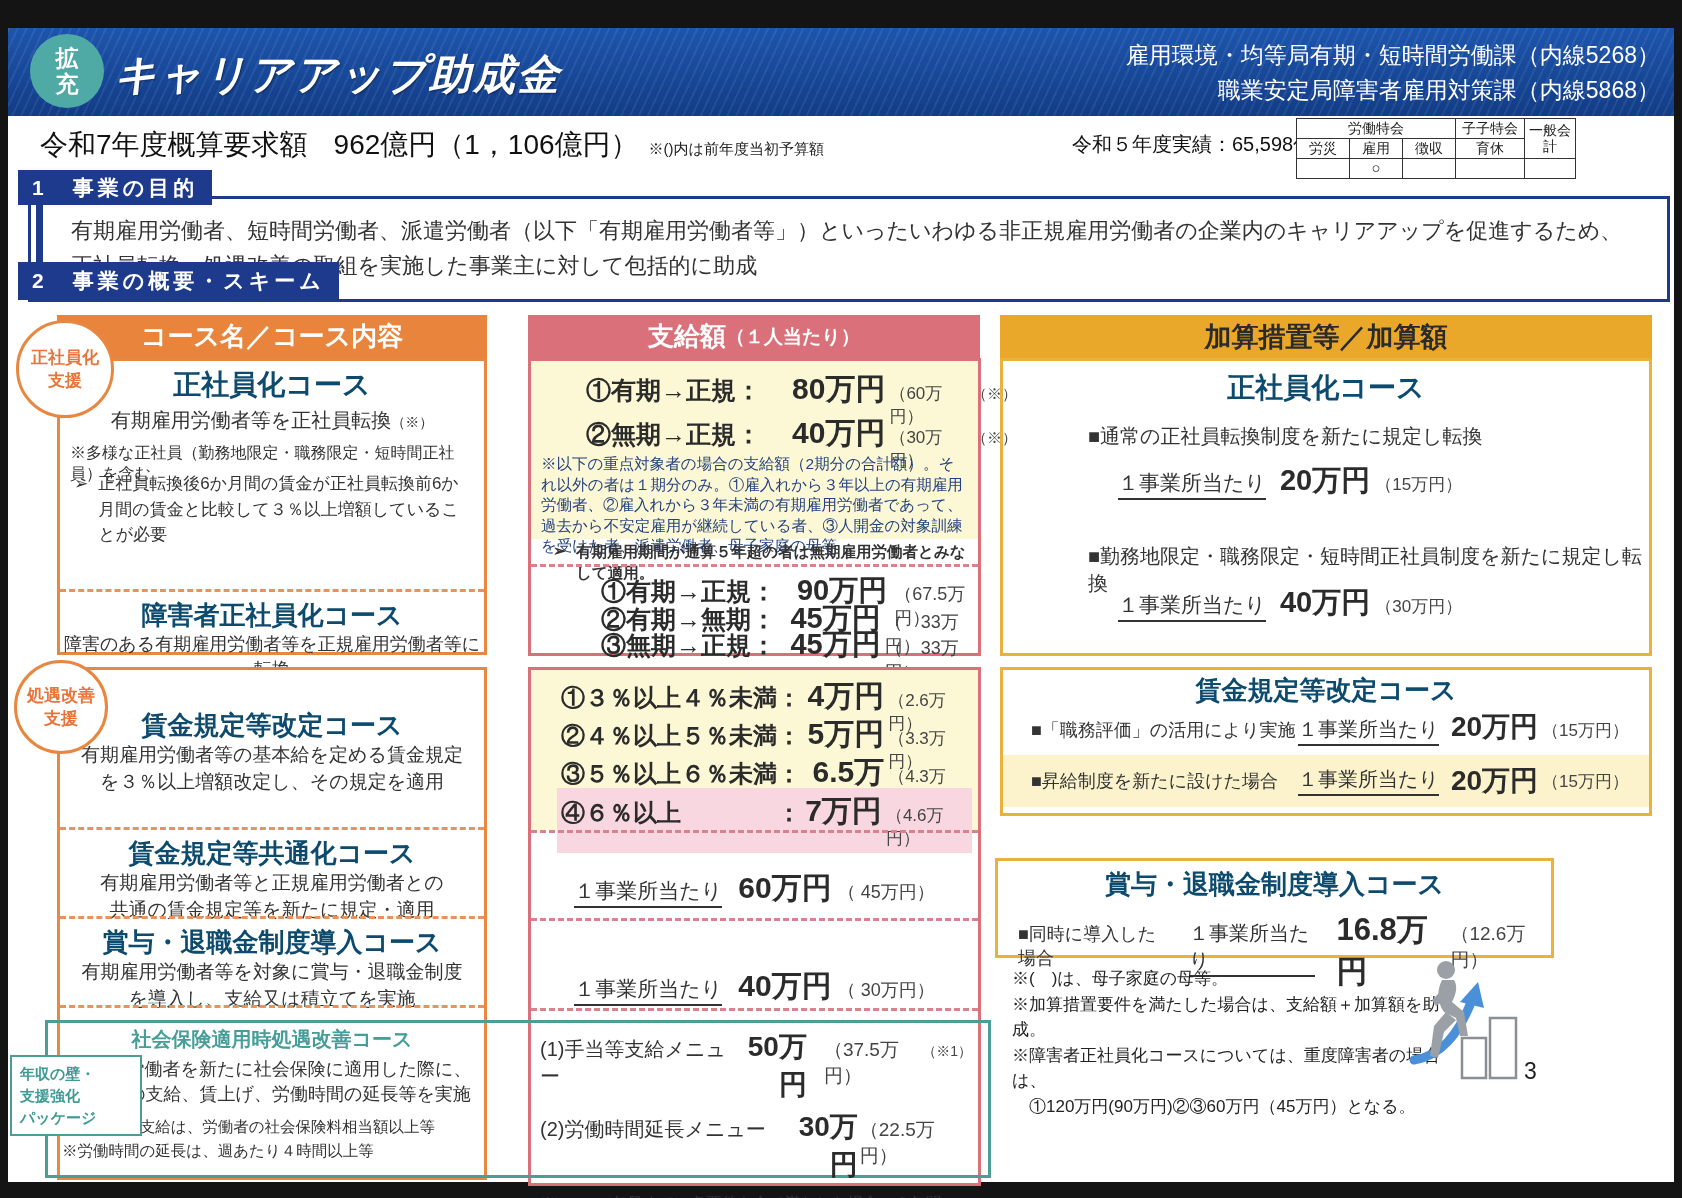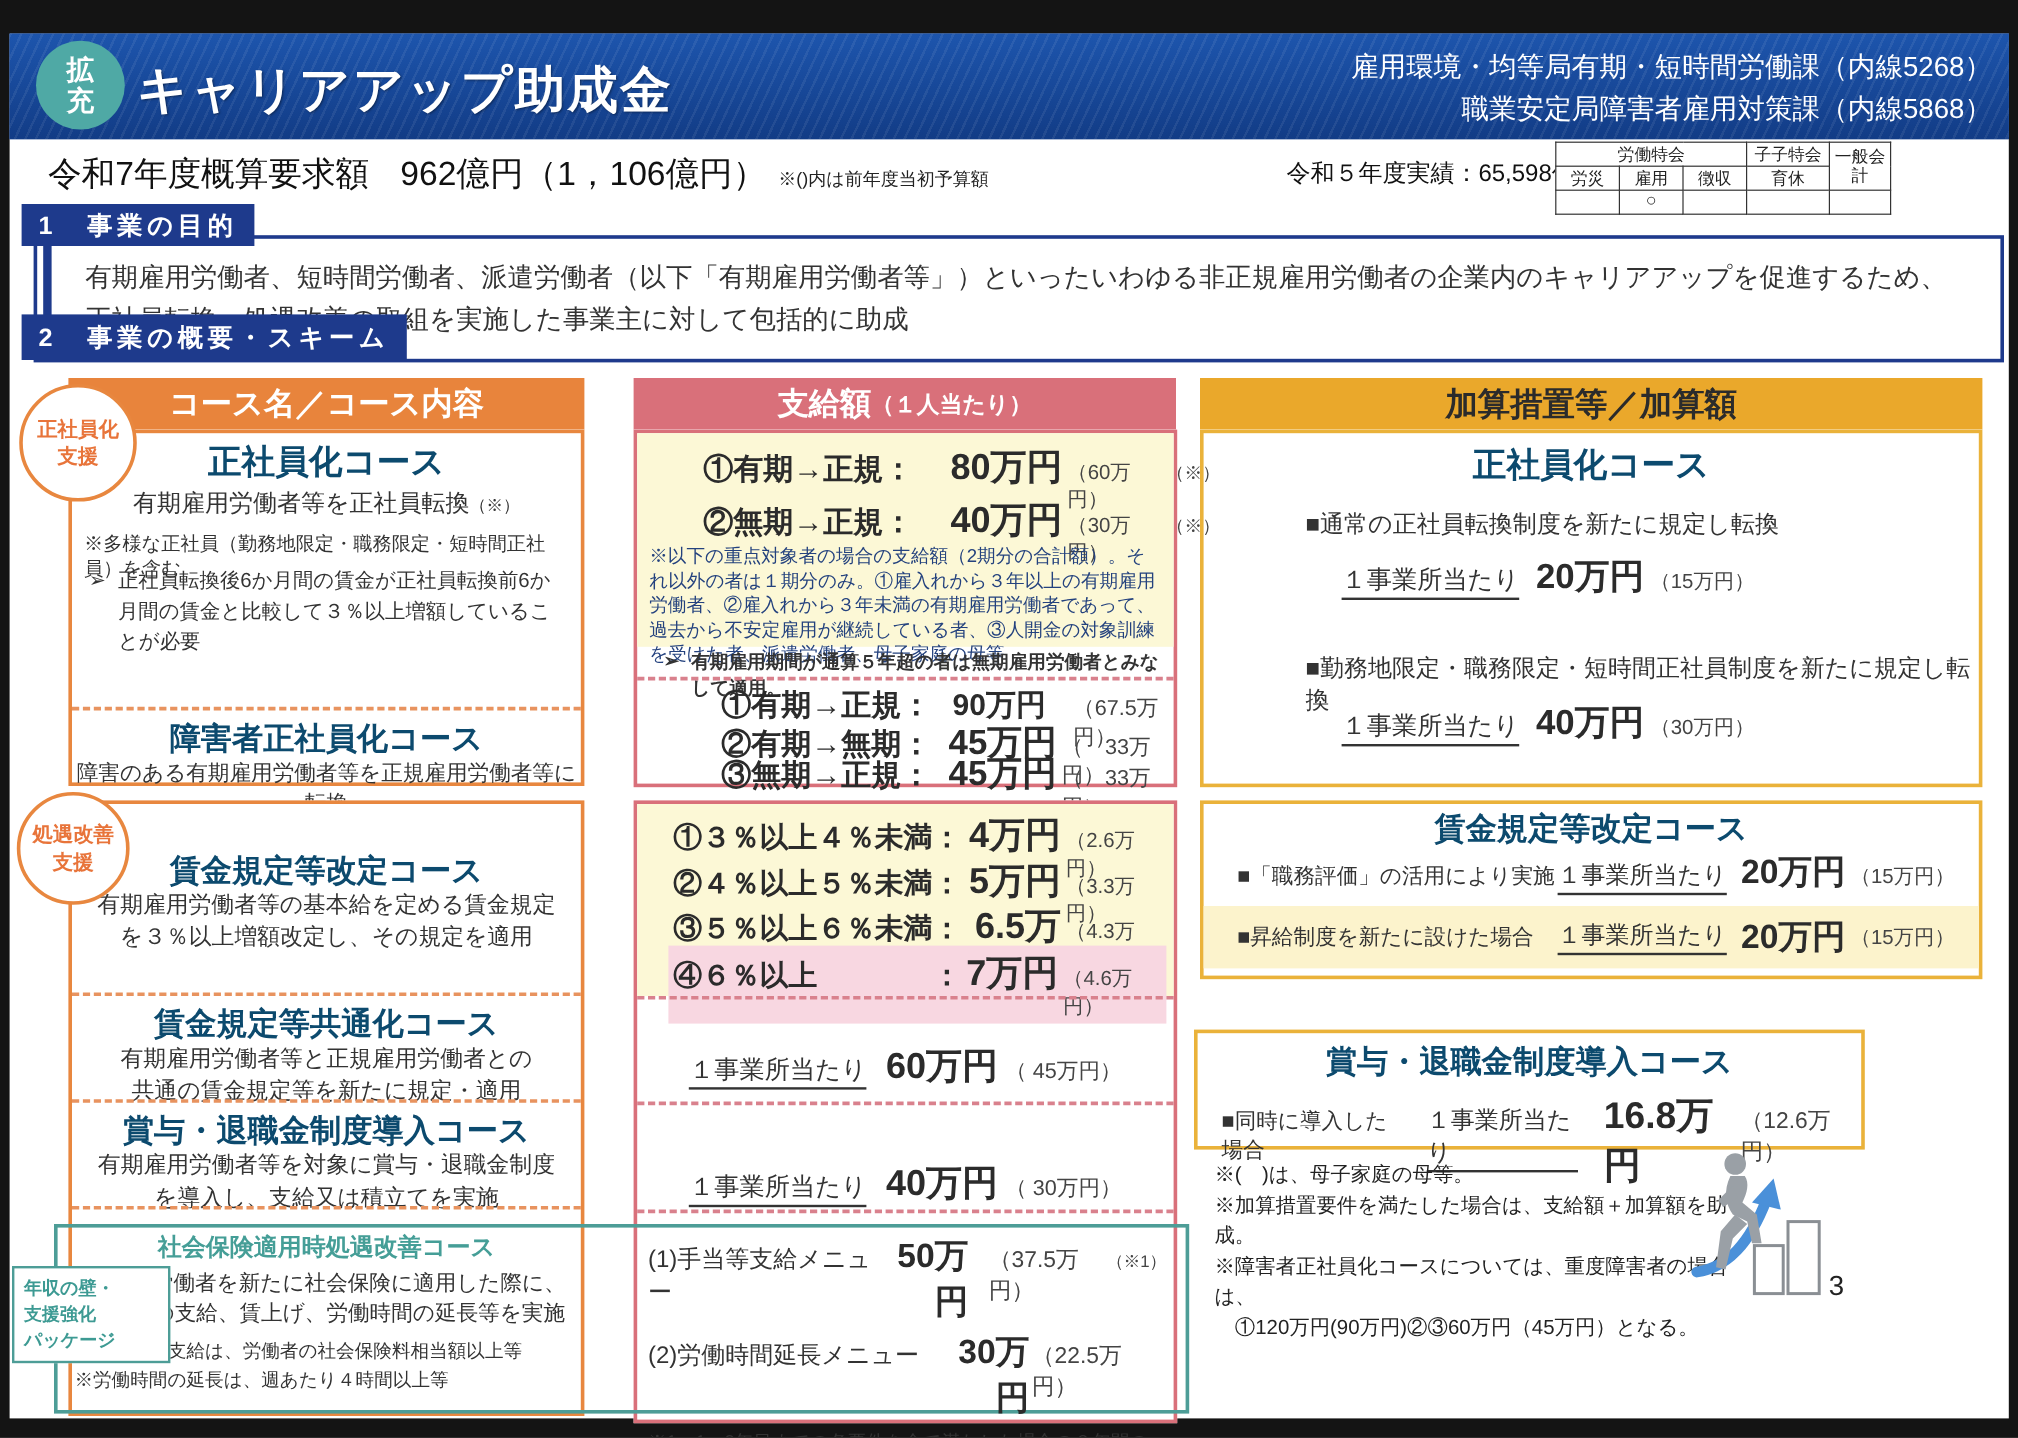--- a/index.html
+++ b/index.html
@@ -7,21 +7,21 @@
         font-family:"Liberation Sans",sans-serif;color:#333;}
   .abs{position:absolute;}
   #slide{left:8px;top:28px;width:1666px;height:1154px;background:#ffffff;}
   
   #topbar{left:8px;top:28px;width:1666px;height:88px;
     background:#17479c;
     background-image:repeating-linear-gradient(115deg,rgba(255,255,255,.07) 0 2px,rgba(0,0,0,0) 2px 8px),
       linear-gradient(180deg,#1d55ad 0%,#123c86 100%);}
   .badge-circle{display:flex;flex-direction:column;align-items:center;justify-content:center;
     border-radius:50%;background:#4fa9a5;color:#fff;font-weight:bold;}
-  #main-title{color:#fff;font-weight:bold;font-size:42px;letter-spacing:2px;text-shadow:1px 1px 2px rgba(0,0,0,.4);}
+  #main-title{color:#fff;font-weight:bold;font-size:42px;letter-spacing:2px;text-shadow:1px 1px 2px rgba(0,0,0,.4);font-style:italic;}
   .dept{color:#fff;font-size:23px;text-align:right;line-height:1.5;}
   
   .navy-label{background:#1e3a8c;color:#fff;font-weight:bold;font-size:21px;letter-spacing:4px;
     display:flex;align-items:center;padding:0 14px;}
   #sec1-box{border:3px solid #1e3a8c;background:#fff;}
   #sec1-box:before{content:"";position:absolute;left:5px;top:6px;bottom:6px;width:7px;background:#1e3a8c;}
   
   .col-head{display:flex;align-items:center;justify-content:center;font-weight:bold;}
   
   .obox{border:3px solid #e8873f;background:#fff;}
@@ -176,21 +176,21 @@
       </div>
       <div class="abs note-blue" style="left:10px;right:8px;top:93px;font-size:15.5px;">※以下の重点対象者の場合の支給額（2期分の合計額）。それ以外の者は１期分のみ。①雇入れから３年以上の有期雇用労働者、②雇入れから３年未満の有期雇用労働者であって、過去から不安定雇用が継続している者、③人開金の対象訓練を受けた者、派遣労働者、母子家庭の母等</div>
     </div>
     <div class="abs r" style="left:22px;right:6px;top:181px;font-size:15.5px;font-weight:600;align-items:flex-start;">
       <span style="margin-right:10px;">➢</span>
       <span>有期雇用期間が通算５年超の者は無期雇用労働者とみなして適用。</span>
     </div>
     <div class="abs dash-r" style="left:0;right:0;top:203px;"></div>
     <div class="abs r" style="left:70px;top:210px;">
       <span class="lab" style="width:220px;font-size:25px;">①有期→正規：</span>
-      <span class="amt" style="width:110px;font-size:25px;text-align:left;">90万円</span>
+      <span class="amt" style="width:110px;font-size:29px;text-align:center;">90万円</span>
       <span class="paren" style="font-size:18px;margin-left:4px;">（67.5万円）</span>
     </div>
     <div class="abs r" style="left:70px;top:238px;">
       <span class="lab" style="width:220px;font-size:25px;">②有期→無期：</span>
       <span class="amt" style="width:110px;font-size:29px;text-align:right;">45万円</span>
       <span class="paren" style="font-size:18px;margin-left:4px;">（　33万円）</span>
     </div>
     <div class="abs r" style="left:70px;top:264px;">
       <span class="lab" style="width:220px;font-size:25px;">③無期→正規：</span>
       <span class="amt" style="width:110px;font-size:29px;text-align:right;">45万円</span>

